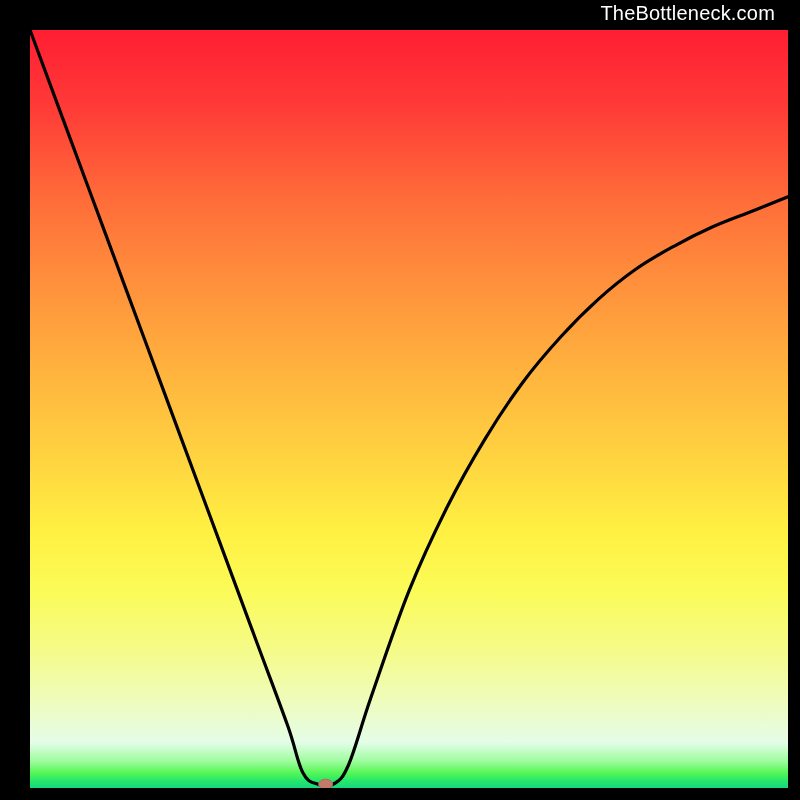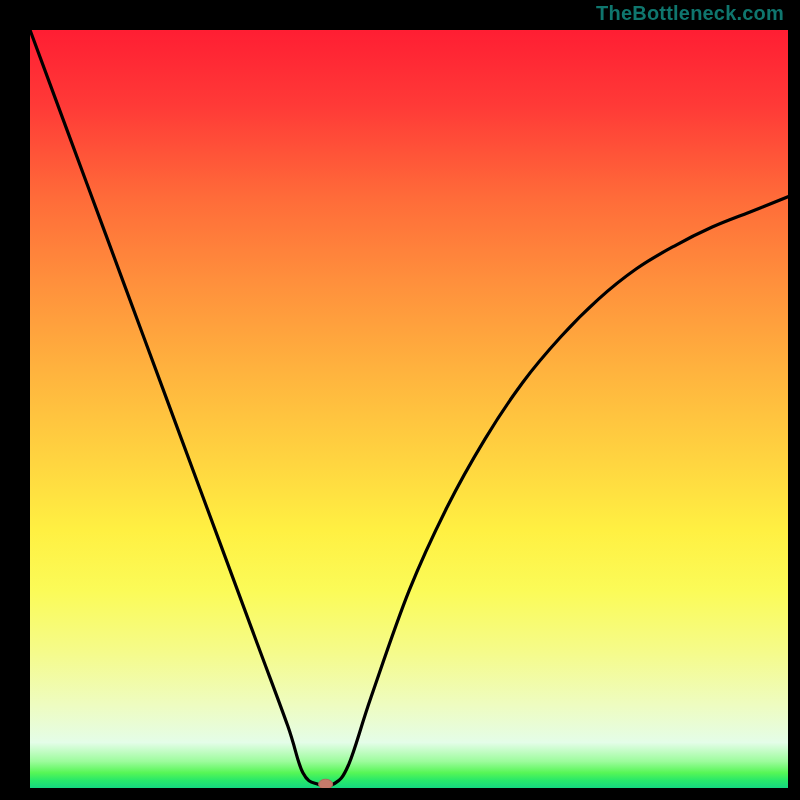--- a/index.html
+++ b/index.html
@@ -7,24 +7,24 @@
     width: 800px;
     height: 800px;
     background: #000;
     position: relative;
     font-family: Arial, Helvetica, sans-serif;
     overflow: hidden;
   }
   .watermark {
     position: absolute;
     top: 2px;
-    right: 16px;
-    color: #0f766e;
+    right: 25px;
+    color: #ffffff;
     font-size: 20px;
-    font-weight: 700;
+    font-weight: 400;
     z-index: 10;
     letter-spacing: 0.2px;
   }
   .plot-area {
     position: absolute;
     left: 30px;
     top: 30px;
     width: 758px;
     height: 758px;
   }

